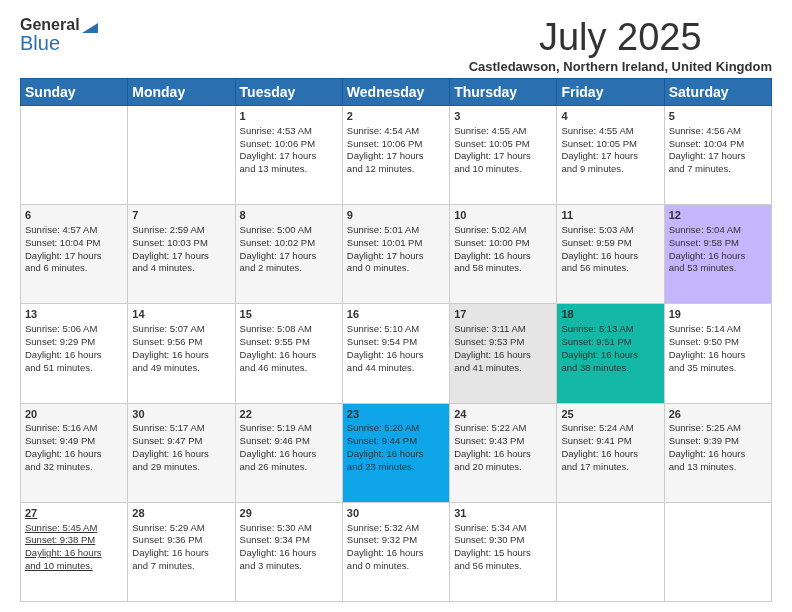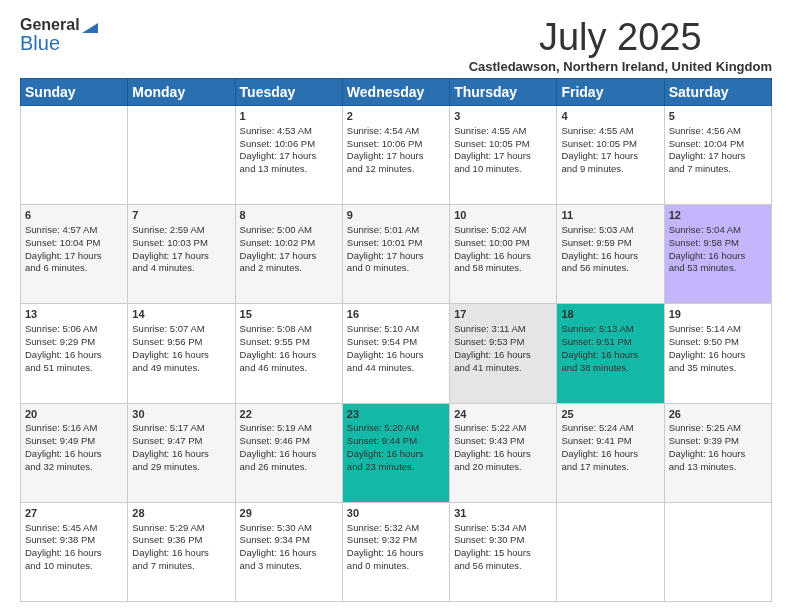--- a/index.html
+++ b/index.html
@@ -133,27 +133,27 @@
           <td style="background-color: rgb(255, 255, 255);"><span class="day-number">15</span><span>Sunrise: 5:08 AM</span><br><span>Sunset: 9:55 PM</span><br><span>Daylight: 16 hours</span><br><span>and 46 minutes.</span></td>
           <td style="background-color: rgb(255, 255, 255);"><span class="day-number">16</span><span>Sunrise: 5:10 AM</span><br><span>Sunset: 9:54 PM</span><br><span>Daylight: 16 hours</span><br><span>and 44 minutes.</span></td>
           <td style="background-color: #e5e5e5;"><span class="day-number">17</span><span>Sunrise: 3:11 AM</span><br><span>Sunset: 9:53 PM</span><br><span>Daylight: 16 hours</span><br><span>and 41 minutes.</span></td>
           <td style="background-color: #14b8a6;"><span class="day-number">18</span><span>Sunrise: 5:13 AM</span><br><span>Sunset: 9:51 PM</span><br><span>Daylight: 16 hours</span><br><span>and 38 minutes.</span></td>
           <td style="background-color: rgb(255, 255, 255);"><span class="day-number">19</span><span>Sunrise: 5:14 AM</span><br><span>Sunset: 9:50 PM</span><br><span>Daylight: 16 hours</span><br><span>and 35 minutes.</span></td>
         </tr>
         <tr style="background-color: rgb(245, 245, 245);">
           <td style="background-color: rgb(245, 245, 245);"><span class="day-number">20</span><span>Sunrise: 5:16 AM</span><br><span>Sunset: 9:49 PM</span><br><span>Daylight: 16 hours</span><br><span>and 32 minutes.</span></td>
           <td style="background-color: rgb(245, 245, 245);"><span class="day-number">30</span><span>Sunrise: 5:17 AM</span><br><span>Sunset: 9:47 PM</span><br><span>Daylight: 16 hours</span><br><span>and 29 minutes.</span></td>
           <td style="background-color: rgb(245, 245, 245);"><span class="day-number">22</span><span>Sunrise: 5:19 AM</span><br><span>Sunset: 9:46 PM</span><br><span>Daylight: 16 hours</span><br><span>and 26 minutes.</span></td>
-          <td style="background-color: #14b8a6;"><span class="day-number">23</span><span>Sunrise: 5:20 AM</span><br><span>Sunset: 9:44 PM</span><br><span>Daylight: 16 hours</span><br><span>and 23 minutes.</span></td>
+          <td style="background-color: #0ea5e9;"><span class="day-number">23</span><span>Sunrise: 5:20 AM</span><br><span>Sunset: 9:44 PM</span><br><span>Daylight: 16 hours</span><br><span>and 23 minutes.</span></td>
           <td style="background-color: rgb(245, 245, 245);"><span class="day-number">24</span><span>Sunrise: 5:22 AM</span><br><span>Sunset: 9:43 PM</span><br><span>Daylight: 16 hours</span><br><span>and 20 minutes.</span></td>
           <td style="background-color: rgb(245, 245, 245);"><span class="day-number">25</span><span>Sunrise: 5:24 AM</span><br><span>Sunset: 9:41 PM</span><br><span>Daylight: 16 hours</span><br><span>and 17 minutes.</span></td>
           <td style="background-color: rgb(245, 245, 245);"><span class="day-number">26</span><span>Sunrise: 5:25 AM</span><br><span>Sunset: 9:39 PM</span><br><span>Daylight: 16 hours</span><br><span>and 13 minutes.</span></td>
         </tr>
         <tr style="background-color: rgb(255, 255, 255);">
-          <td style="background-color: rgb(255, 255, 255);"><span class="day-number">27</span><span>Sunrise: 5:45 AM</span><br><span>Sunset: 9:38 PM</span><br><span>Daylight: 16 hours</span><br><span>and 10 minutes.</span></td>
+          <td style="background-color: rgb(255, 255, 255); text-decoration: underline;"><span class="day-number">27</span><span>Sunrise: 5:45 AM</span><br><span>Sunset: 9:38 PM</span><br><span>Daylight: 16 hours</span><br><span>and 10 minutes.</span></td>
           <td style="background-color: rgb(255, 255, 255);"><span class="day-number">28</span><span>Sunrise: 5:29 AM</span><br><span>Sunset: 9:36 PM</span><br><span>Daylight: 16 hours</span><br><span>and 7 minutes.</span></td>
           <td style="background-color: rgb(255, 255, 255);"><span class="day-number">29</span><span>Sunrise: 5:30 AM</span><br><span>Sunset: 9:34 PM</span><br><span>Daylight: 16 hours</span><br><span>and 3 minutes.</span></td>
           <td style="background-color: rgb(255, 255, 255);"><span class="day-number">30</span><span>Sunrise: 5:32 AM</span><br><span>Sunset: 9:32 PM</span><br><span>Daylight: 16 hours</span><br><span>and 0 minutes.</span></td>
           <td style="background-color: rgb(255, 255, 255);"><span class="day-number">31</span><span>Sunrise: 5:34 AM</span><br><span>Sunset: 9:30 PM</span><br><span>Daylight: 15 hours</span><br><span>and 56 minutes.</span></td>
           <td style="background-color: rgb(255, 255, 255);"></td>
           <td style="background-color: rgb(255, 255, 255);"></td>
         </tr>
       </tbody>
   </table>
 </div>

